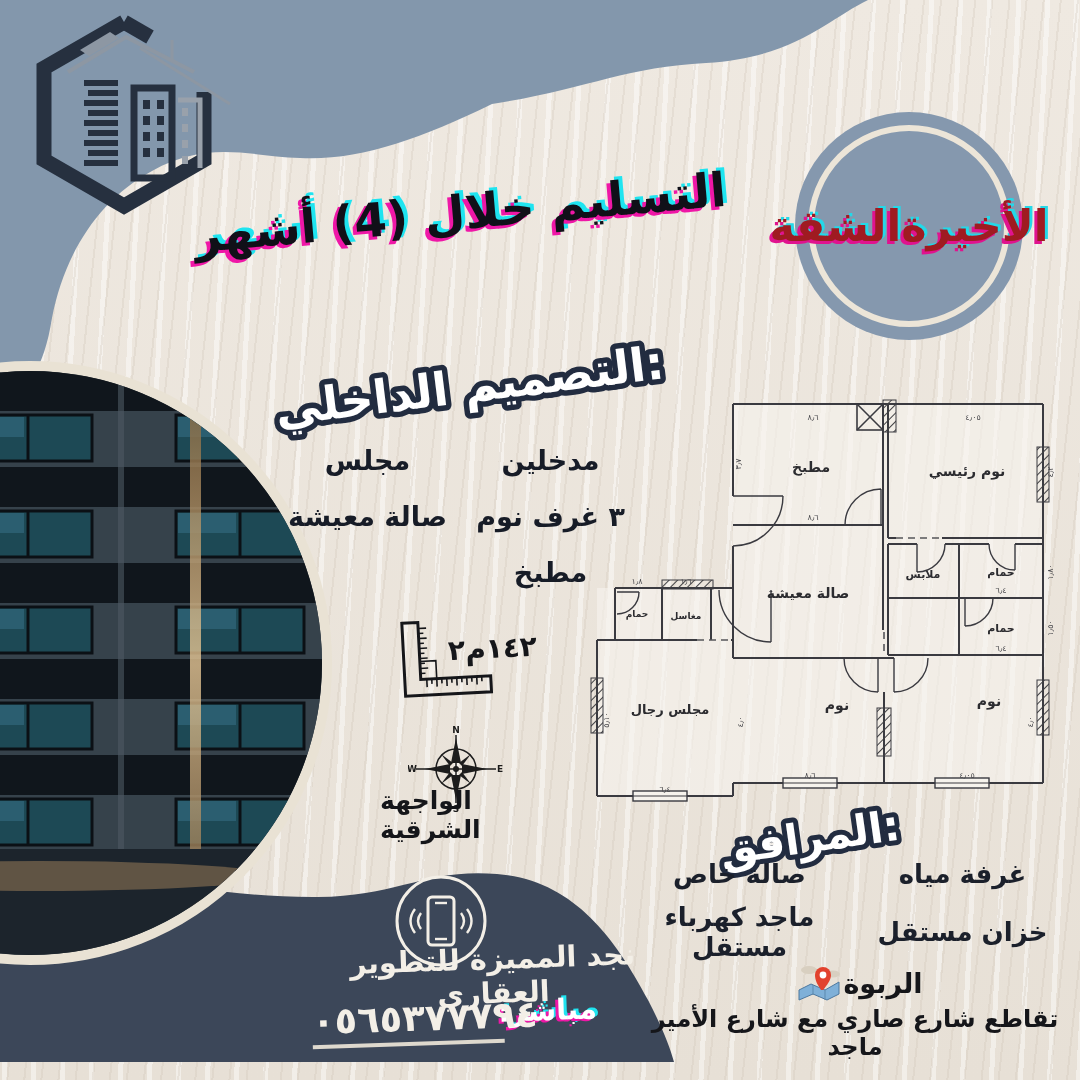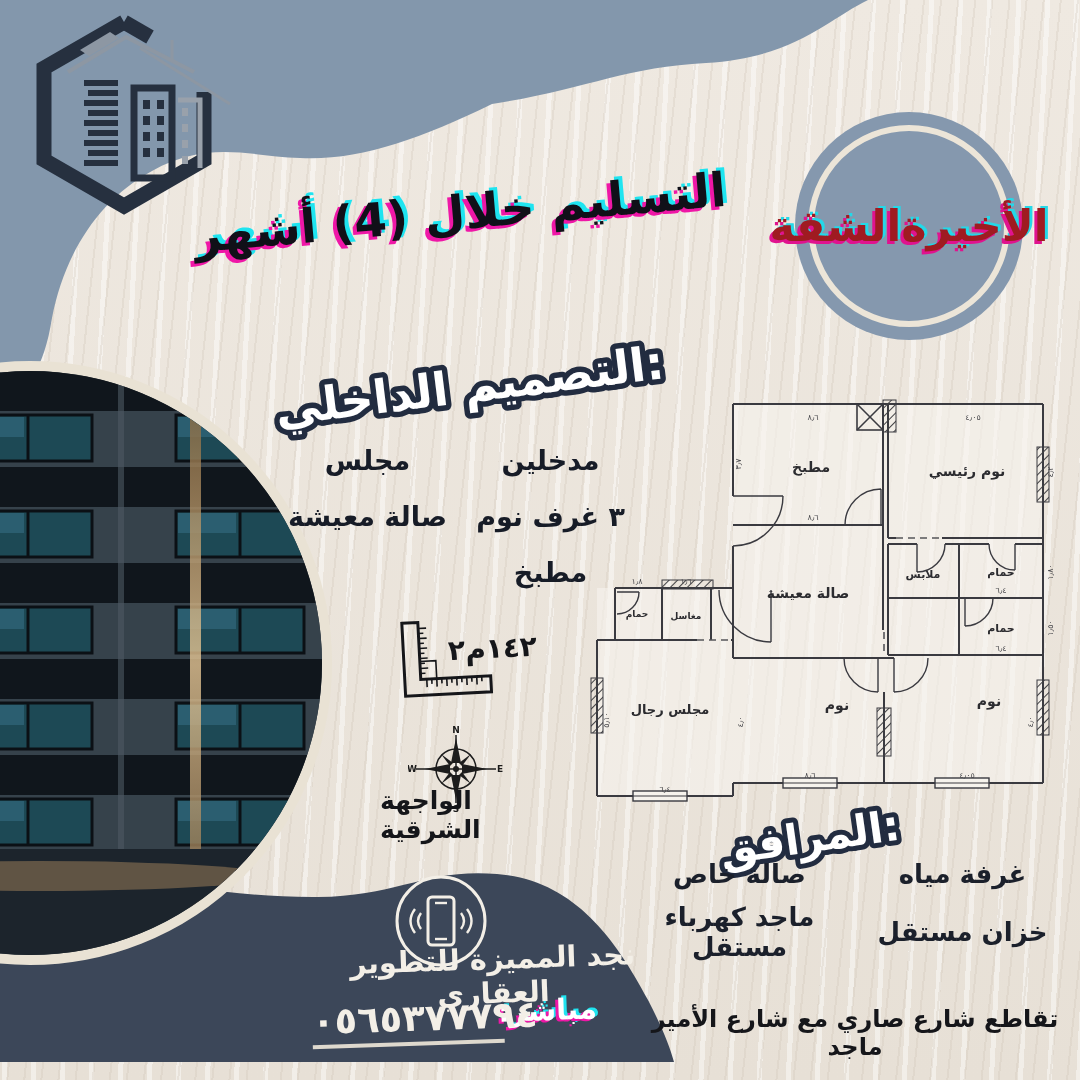--- a/index.html
+++ b/index.html
@@ -382,20 +382,32 @@
     </svg>
   </div>
 
   <div id="facilities-list" class="abs">
     <div class="item rtl">غرفة مياه</div>
     <div class="item rtl">صالة خاص</div>
     <div class="item rtl">خزان مستقل</div>
     <div class="item rtl">ماجد كهرباء مستقل</div>
   </div>
 
+  <div id="district-row" class="abs">
+    <span id="district">الربوة</span>
+    <svg width="44" height="42" viewBox="0 0 44 42">
+      <ellipse cx="12" cy="8" rx="8" ry="4" fill="#d8cfc0"></ellipse>
+      <ellipse cx="36" cy="12" rx="7" ry="3.5" fill="#d8cfc0"></ellipse>
+      <polygon points="2,28 14,22 28,28 42,20 42,32 30,38 16,32 2,38" fill="#7fb0d8" stroke="#4d789f" stroke-width="1"></polygon>
+      <line x1="16" y1="23" x2="16" y2="33" stroke="#5d89ae" stroke-width="1"></line>
+      <line x1="28" y1="28" x2="28" y2="38" stroke="#5d89ae" stroke-width="1"></line>
+      <path d="M24,28 C20,22 18,18 18,13 A8,8 0 0 1 34,13 C34,18 30,23 26,28 Z" fill="#e2422e"></path>
+      <circle cx="26" cy="13" r="3.4" fill="#ffffff"></circle>
+    </svg>
+  </div>
   <div id="address" class="abs rtl">تقاطع شارع صاري مع شارع الأمير ماجد</div>
 
   <svg class="abs" style="left:392px;top:872px" width="98" height="98" viewBox="0 0 98 98">
     <circle cx="49" cy="49" r="44" fill="none" stroke="#f3efe7" stroke-width="3"></circle>
     <rect x="36" y="25" width="26" height="48" rx="4" fill="none" stroke="#f3efe7" stroke-width="3"></rect>
     <line x1="43" y1="31" x2="55" y2="31" stroke="#f3efe7" stroke-width="2.4"></line>
     <line x1="43" y1="67" x2="55" y2="67" stroke="#f3efe7" stroke-width="2.4"></line>
     <path d="M29,41 q-6,8 0,16" fill="none" stroke="#f3efe7" stroke-width="2.4"></path>
     <path d="M23,37 q-9,12 0,24" fill="none" stroke="#f3efe7" stroke-width="2.4"></path>
     <path d="M69,41 q6,8 0,16" fill="none" stroke="#f3efe7" stroke-width="2.4"></path>

